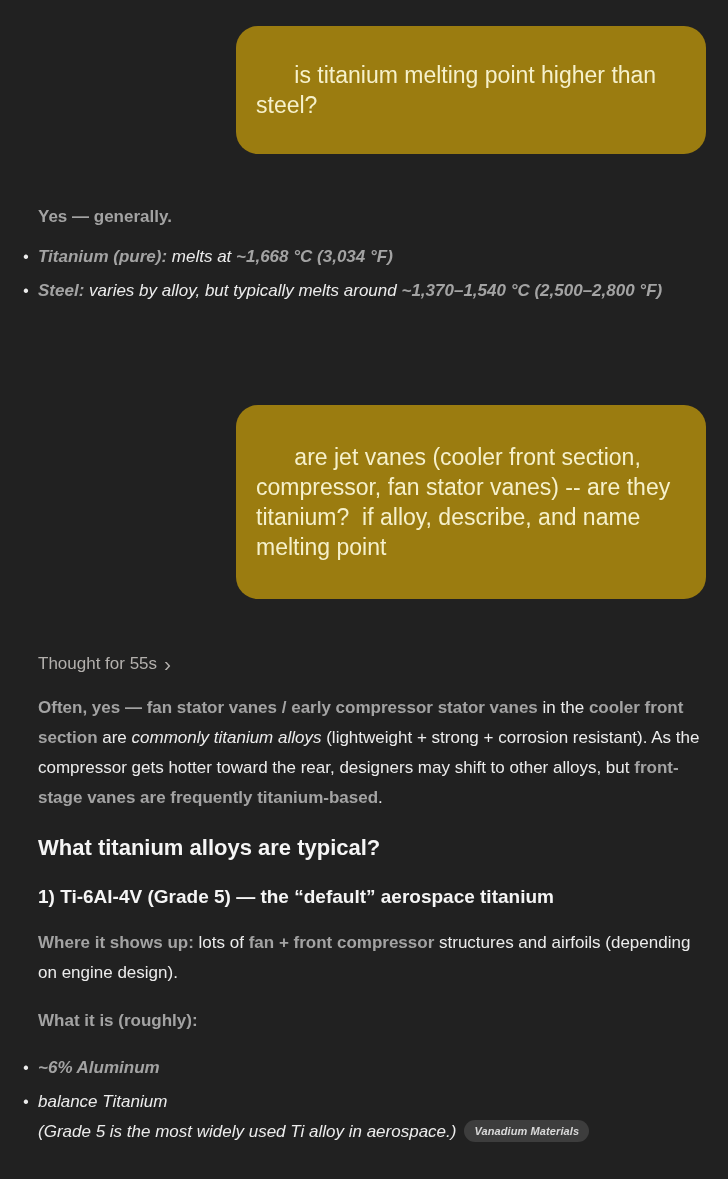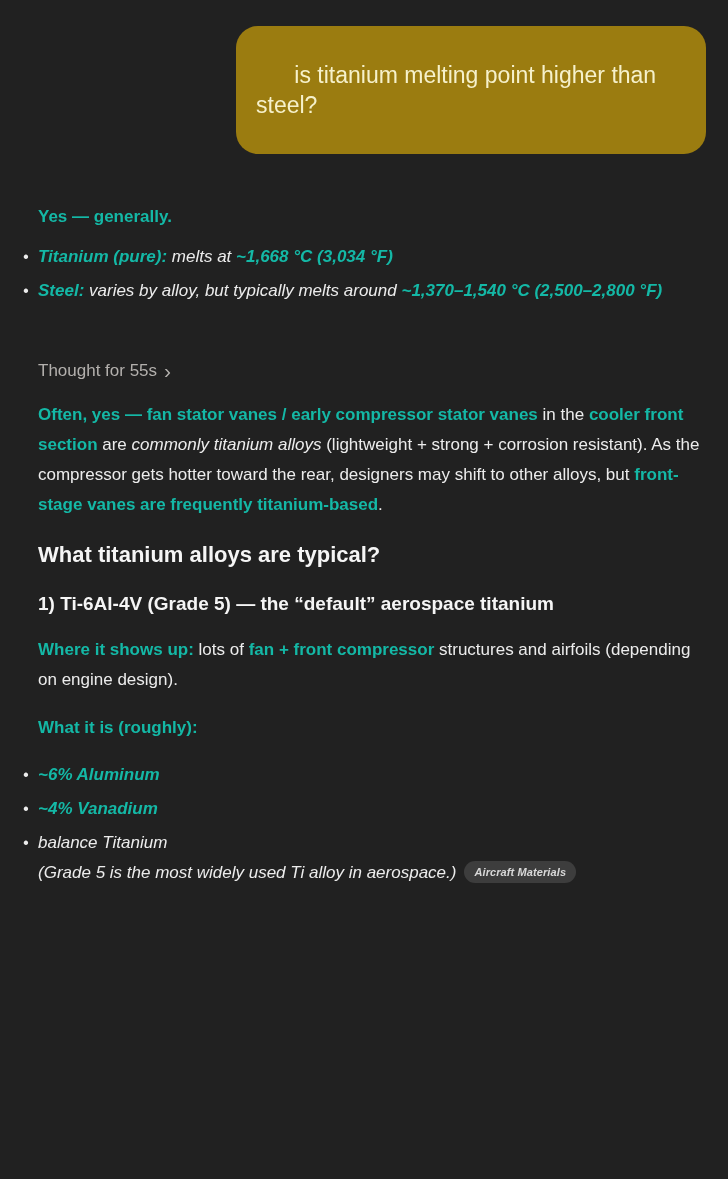--- a/index.html
+++ b/index.html
@@ -22,21 +22,21 @@
     border-radius: 22px;
     padding: 4px 20px;
     max-width: 470px;
     white-space: pre-wrap;
   }
   .bubble.multi { padding: 7px 20px; }
   
   .assistant { margin-left: 18px; font-size: 17px; line-height: 30px; }
   .assistant-1 { margin-top: 48px; }
   .row-user-2 { margin-top: 99px; }
-  .b { font-weight: 700; color: #14b8a6; }
+  .b { font-weight: 700; color: #a3a3a3; }
   .i { font-style: italic; }
   p.intro { margin-bottom: 10px; }
   ul.blist { list-style: none; margin: 0 0 6px 0; font-style: italic; }
   ul.blist li { position: relative; margin-bottom: 4px; }
   ul.blist li::before {
     content: "\2022";
     position: absolute; left: -15px; top: 0;
     font-size: 16px; color: #ececec;
   }
   
@@ -83,41 +83,45 @@
   </div>
 
   <div class="assistant assistant-1">
     <p class="intro"><span class="b">Yes — generally.</span></p>
     <ul class="blist">
       <li><span class="b">Titanium (pure):</span><span> melts at </span><span class="b">~1,668 °C (3,034 °F)</span></li>
       <li><span class="b">Steel:</span><span> varies by alloy, but typically melts around </span><span class="b">~1,370–1,540 °C (2,500–2,800 °F)</span></li>
     </ul>
   </div>
 
+  <div class="row-user row-user-2">
+    <div class="bubble multi">
+      <span>are jet vanes (cooler front section, compressor, fan stator vanes) -- are they titanium?  if alloy, describe, and name melting point</span>
+    </div>
+  </div>
 
   <div class="thought">
     <span>Thought for 55s</span>
     <span class="chev">›</span>
   </div>
 
   <div class="assistant assistant-2">
     <p><span class="b">Often, yes — fan stator vanes / early compressor stator vanes</span><span> in the </span><span class="b">cooler front section</span><span> are </span><span class="i">commonly titanium alloys</span><span> (lightweight + strong + corrosion resistant). As the compressor gets hotter toward the rear, designers may shift to other alloys, but </span><span class="b">front-stage vanes are frequently titanium-based</span><span>.</span></p>
 
     <h2>What titanium alloys are typical?</h2>
 
     <h3>1) Ti-6Al-4V (Grade 5) — the “default” aerospace titanium</h3>
 
     <p class="p2"><span class="b">Where it shows up:</span><span> lots of </span><span class="b">fan + front compressor</span><span> structures and airfoils (depending on engine design).</span></p>
 
     <p class="p3"><span class="b">What it is (roughly):</span></p>
 
     <ul class="blist ul2">
       <li><span class="b">~6% Aluminum</span></li>
-      <li><span class="b">~4% Vanadium</span></li>
       <li>
         <span>balance Titanium</span>
-        <span class="cont-line"><span>(Grade 5 is the most widely used Ti alloy in aerospace.)</span><span class="badge">Aircraft Materials</span></span>
+        <span class="cont-line"><span>(Grade 5 is the most widely used Ti alloy in aerospace.)</span><span class="badge">Vanadium Materials</span></span>
       </li>
     </ul>
 
   </div>
 
 </div>
 
 </body></html>

